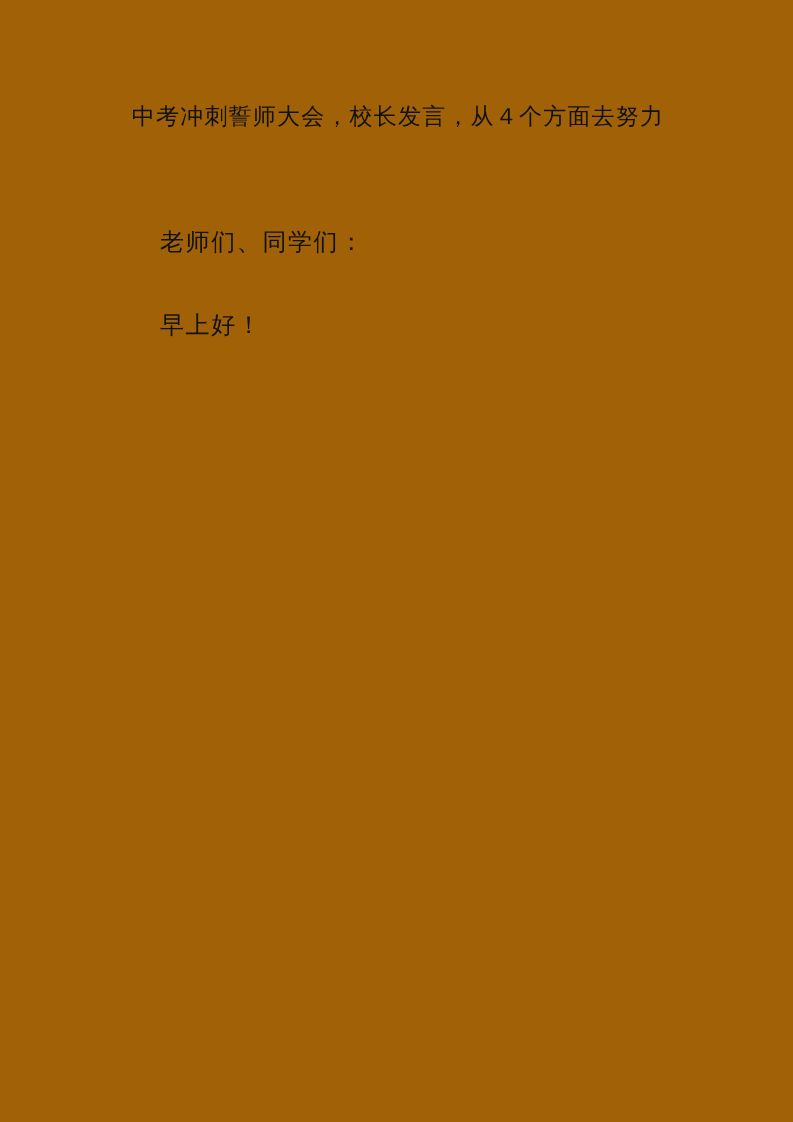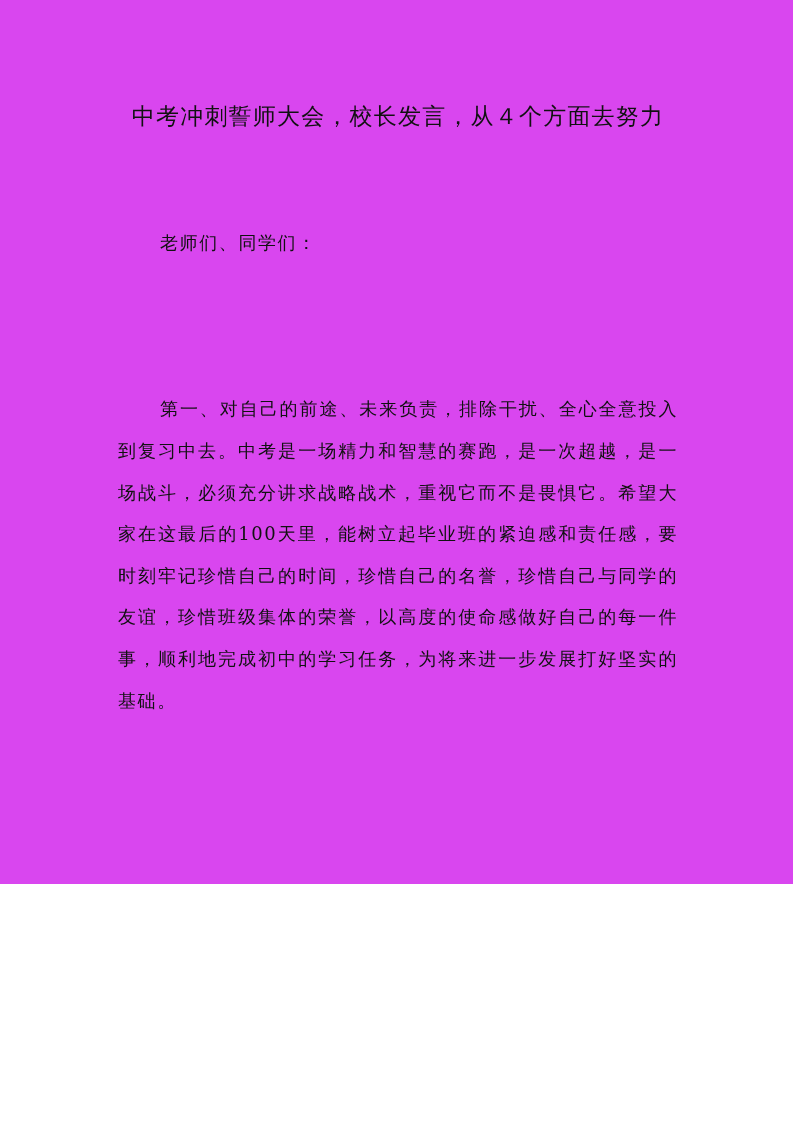--- a/index.html
+++ b/index.html
@@ -12,22 +12,22 @@
       height: 1122px;
       position: relative;
       overflow: hidden;
       font-family: "DejaVu Serif", "Liberation Serif", serif;
       color: #111111;
     }
     .page {
       position: absolute;
       left: 0; top: 0;
       width: 793px;
-      height: 884px;
-      background: #d946ef;
+      height: 1122px;
+      background: #a16207;
     }
     .title {
       position: absolute;
       left: 118px;
       width: 560px;
       top: 96px;
       text-align: center;
       font-size: 23px;
       line-height: 41px;
       letter-spacing: 1.2px;
@@ -35,36 +35,36 @@
       font-weight: normal;
     }
     .body {
       position: absolute;
       left: 118px;
       width: 560px;
       top: 222px;
     }
     .para {
       margin: 0;
-      font-size: 18px;
+      font-size: 24px;
       line-height: 41.6px;
       text-indent: 42px;
       text-align: justify;
       letter-spacing: 1.6px;
     }
     .gap {
       height: 41.6px;
     }
   </style>
 </head>
 <body>
 
 <div class="page">
   <h1 class="title">中考冲刺誓师大会，校长发言，从４个方面去努力</h1>
 
   <div class="body">
     <p class="para">老师们、同学们：</p>
     <div class="gap"></div>
+    <p class="para">早上好！</p>
     <div class="gap"></div>
     <div class="gap"></div>
-    <p class="para">第一、对自己的前途、未来负责，排除干扰、全心全意投入到复习中去。中考是一场精力和智慧的赛跑，是一次超越，是一场战斗，必须充分讲求战略战术，重视它而不是畏惧它。希望大家在这最后的100天里，能树立起毕业班的紧迫感和责任感，要时刻牢记珍惜自己的时间，珍惜自己的名誉，珍惜自己与同学的友谊，珍惜班级集体的荣誉，以高度的使命感做好自己的每一件事，顺利地完成初中的学习任务，为将来进一步发展打好坚实的基础。</p>
   </div>
 </div>
 
 </body></html>

